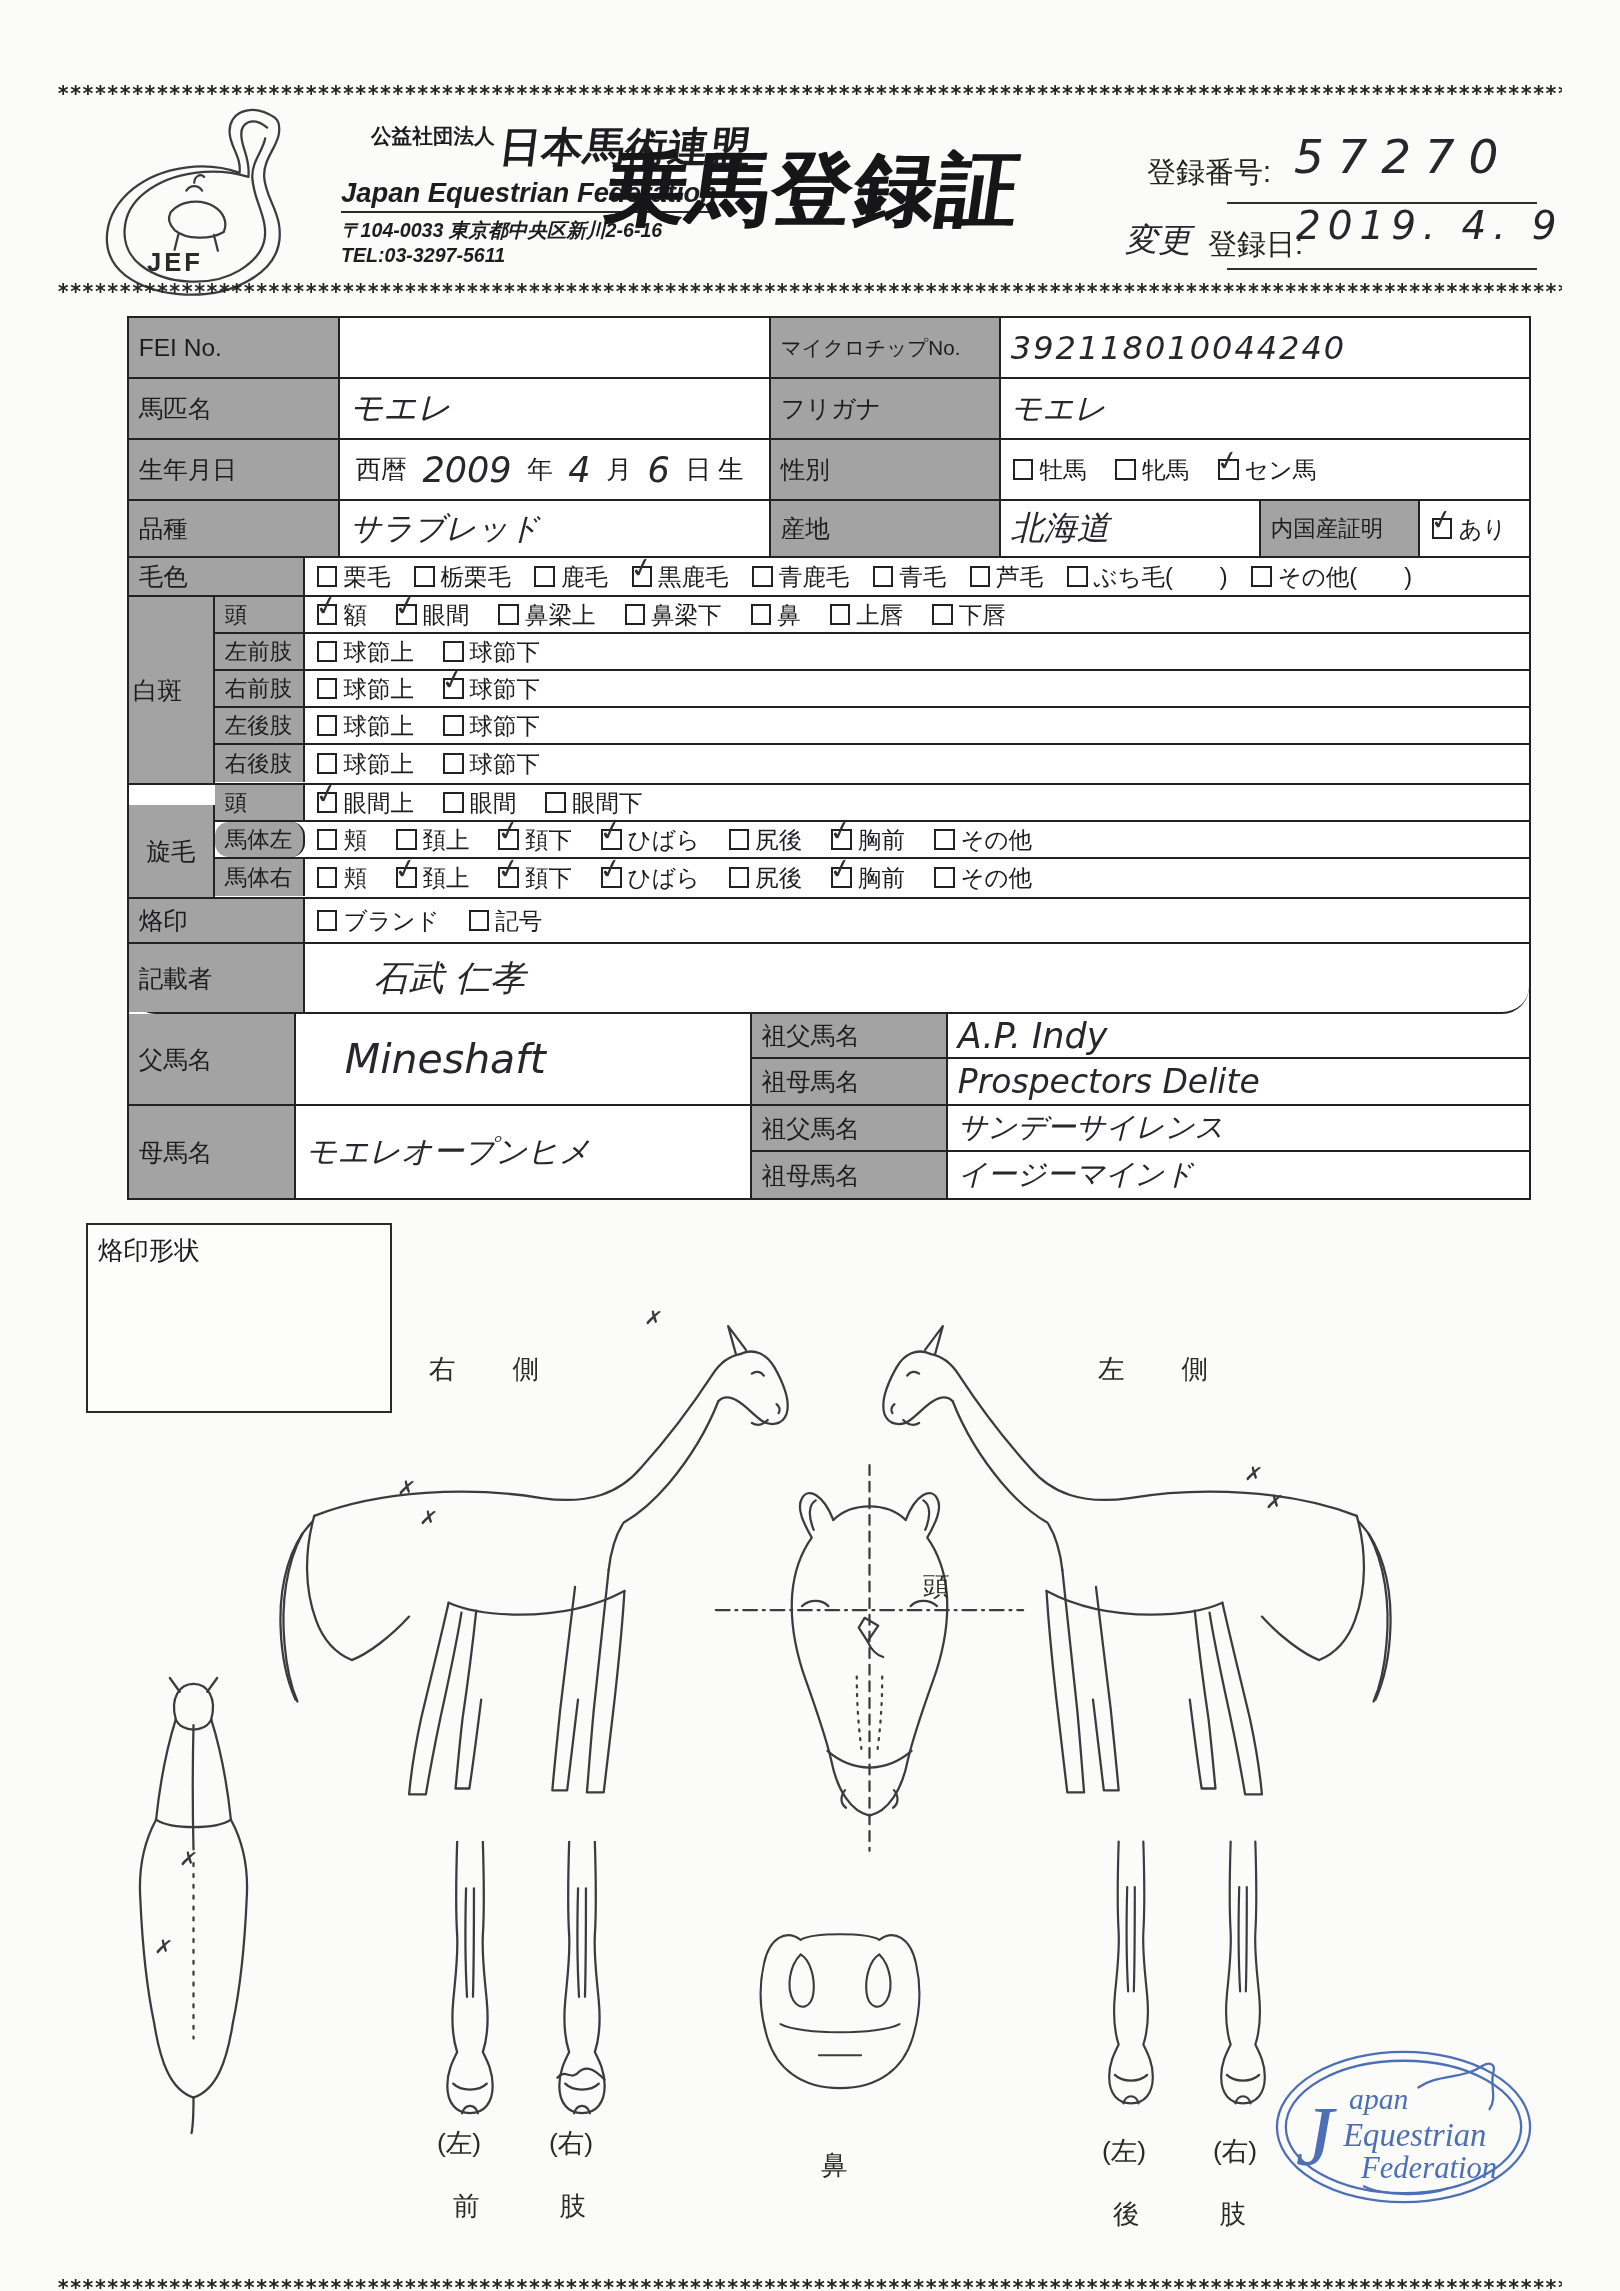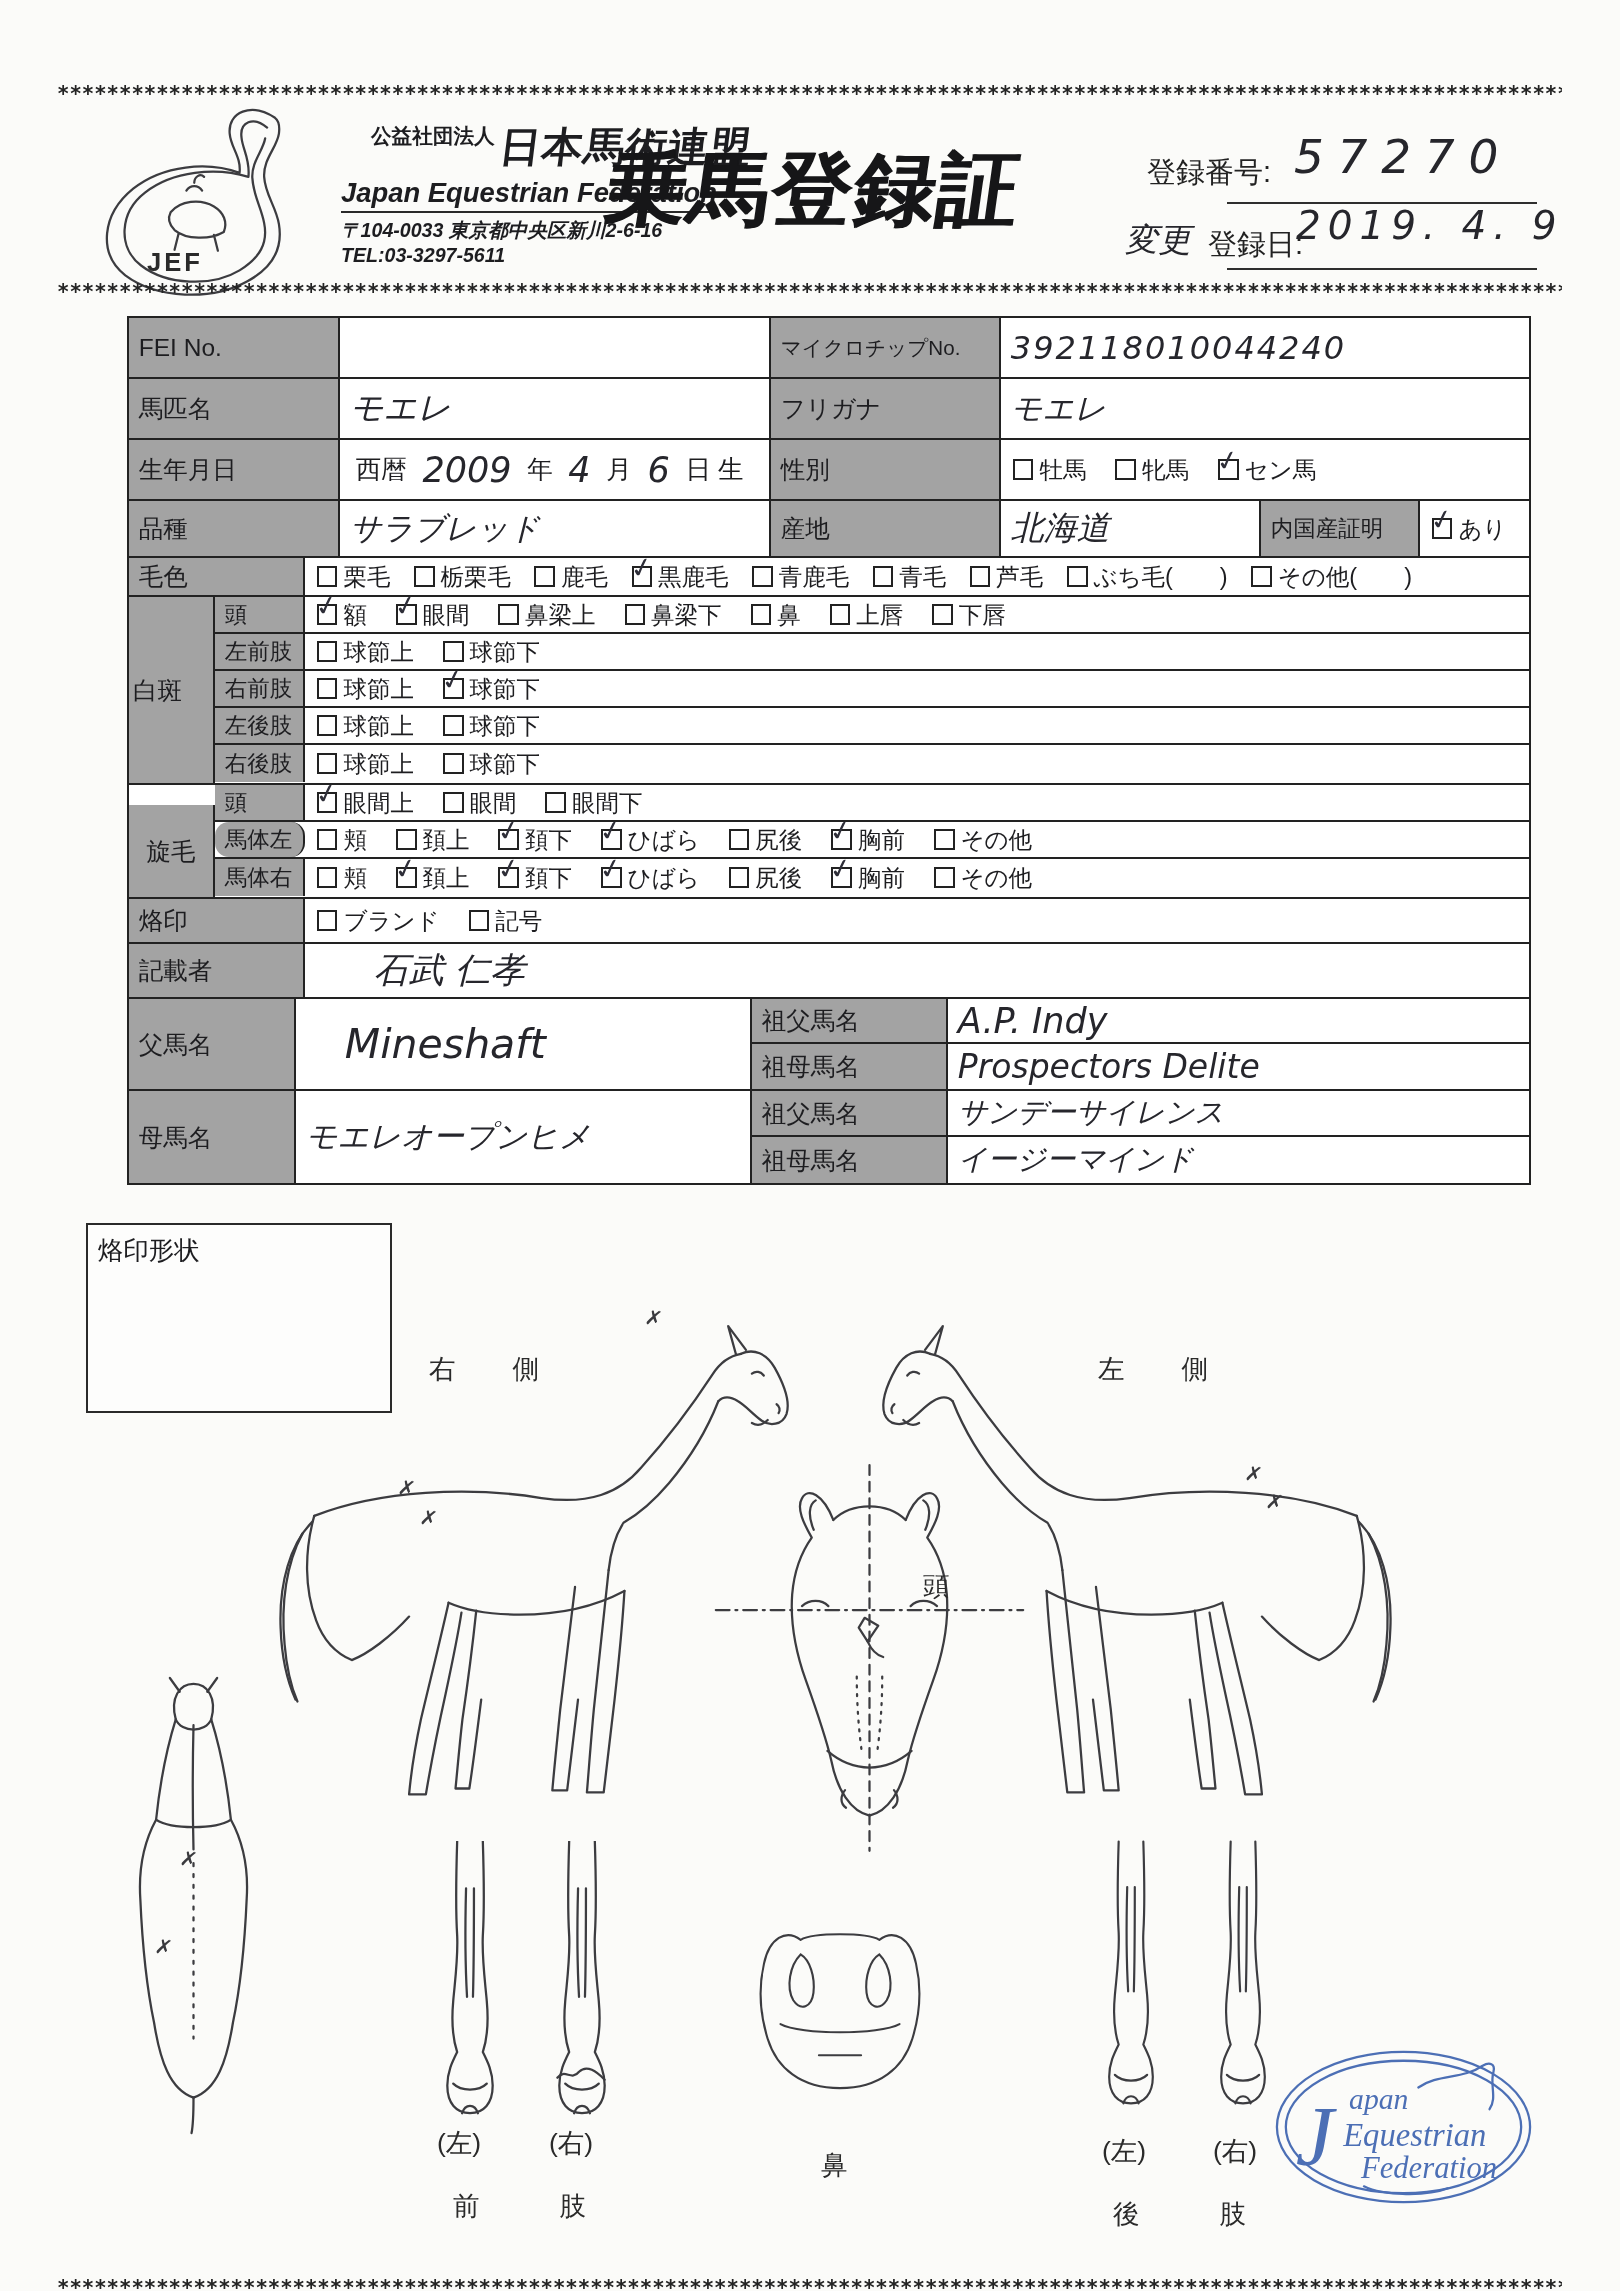--- a/index.html
+++ b/index.html
@@ -432,21 +432,21 @@
             <span class="cbox"></span>
             <span>ブランド</span>
           </span>
           <span class="cbitem">
             <span class="cbox"></span>
             <span>記号</span>
           </span>
         </div>
     </div>
 
-    <div class="trow" style="height:55px;">
+    <div class="trow" style="height:70px;border-radius:27px;">
       <div class="cell lab" style="width:176px;">
           <span>記載者</span>
         </div>
       <div class="cell end">
           <span class="hw" style="font-size:35px;margin-left:59px;">石武 仁孝</span>
         </div>
     </div>
 
     <div class="trow" style="height:92px;">
       <div class="cell lab" style="width:167px;">

